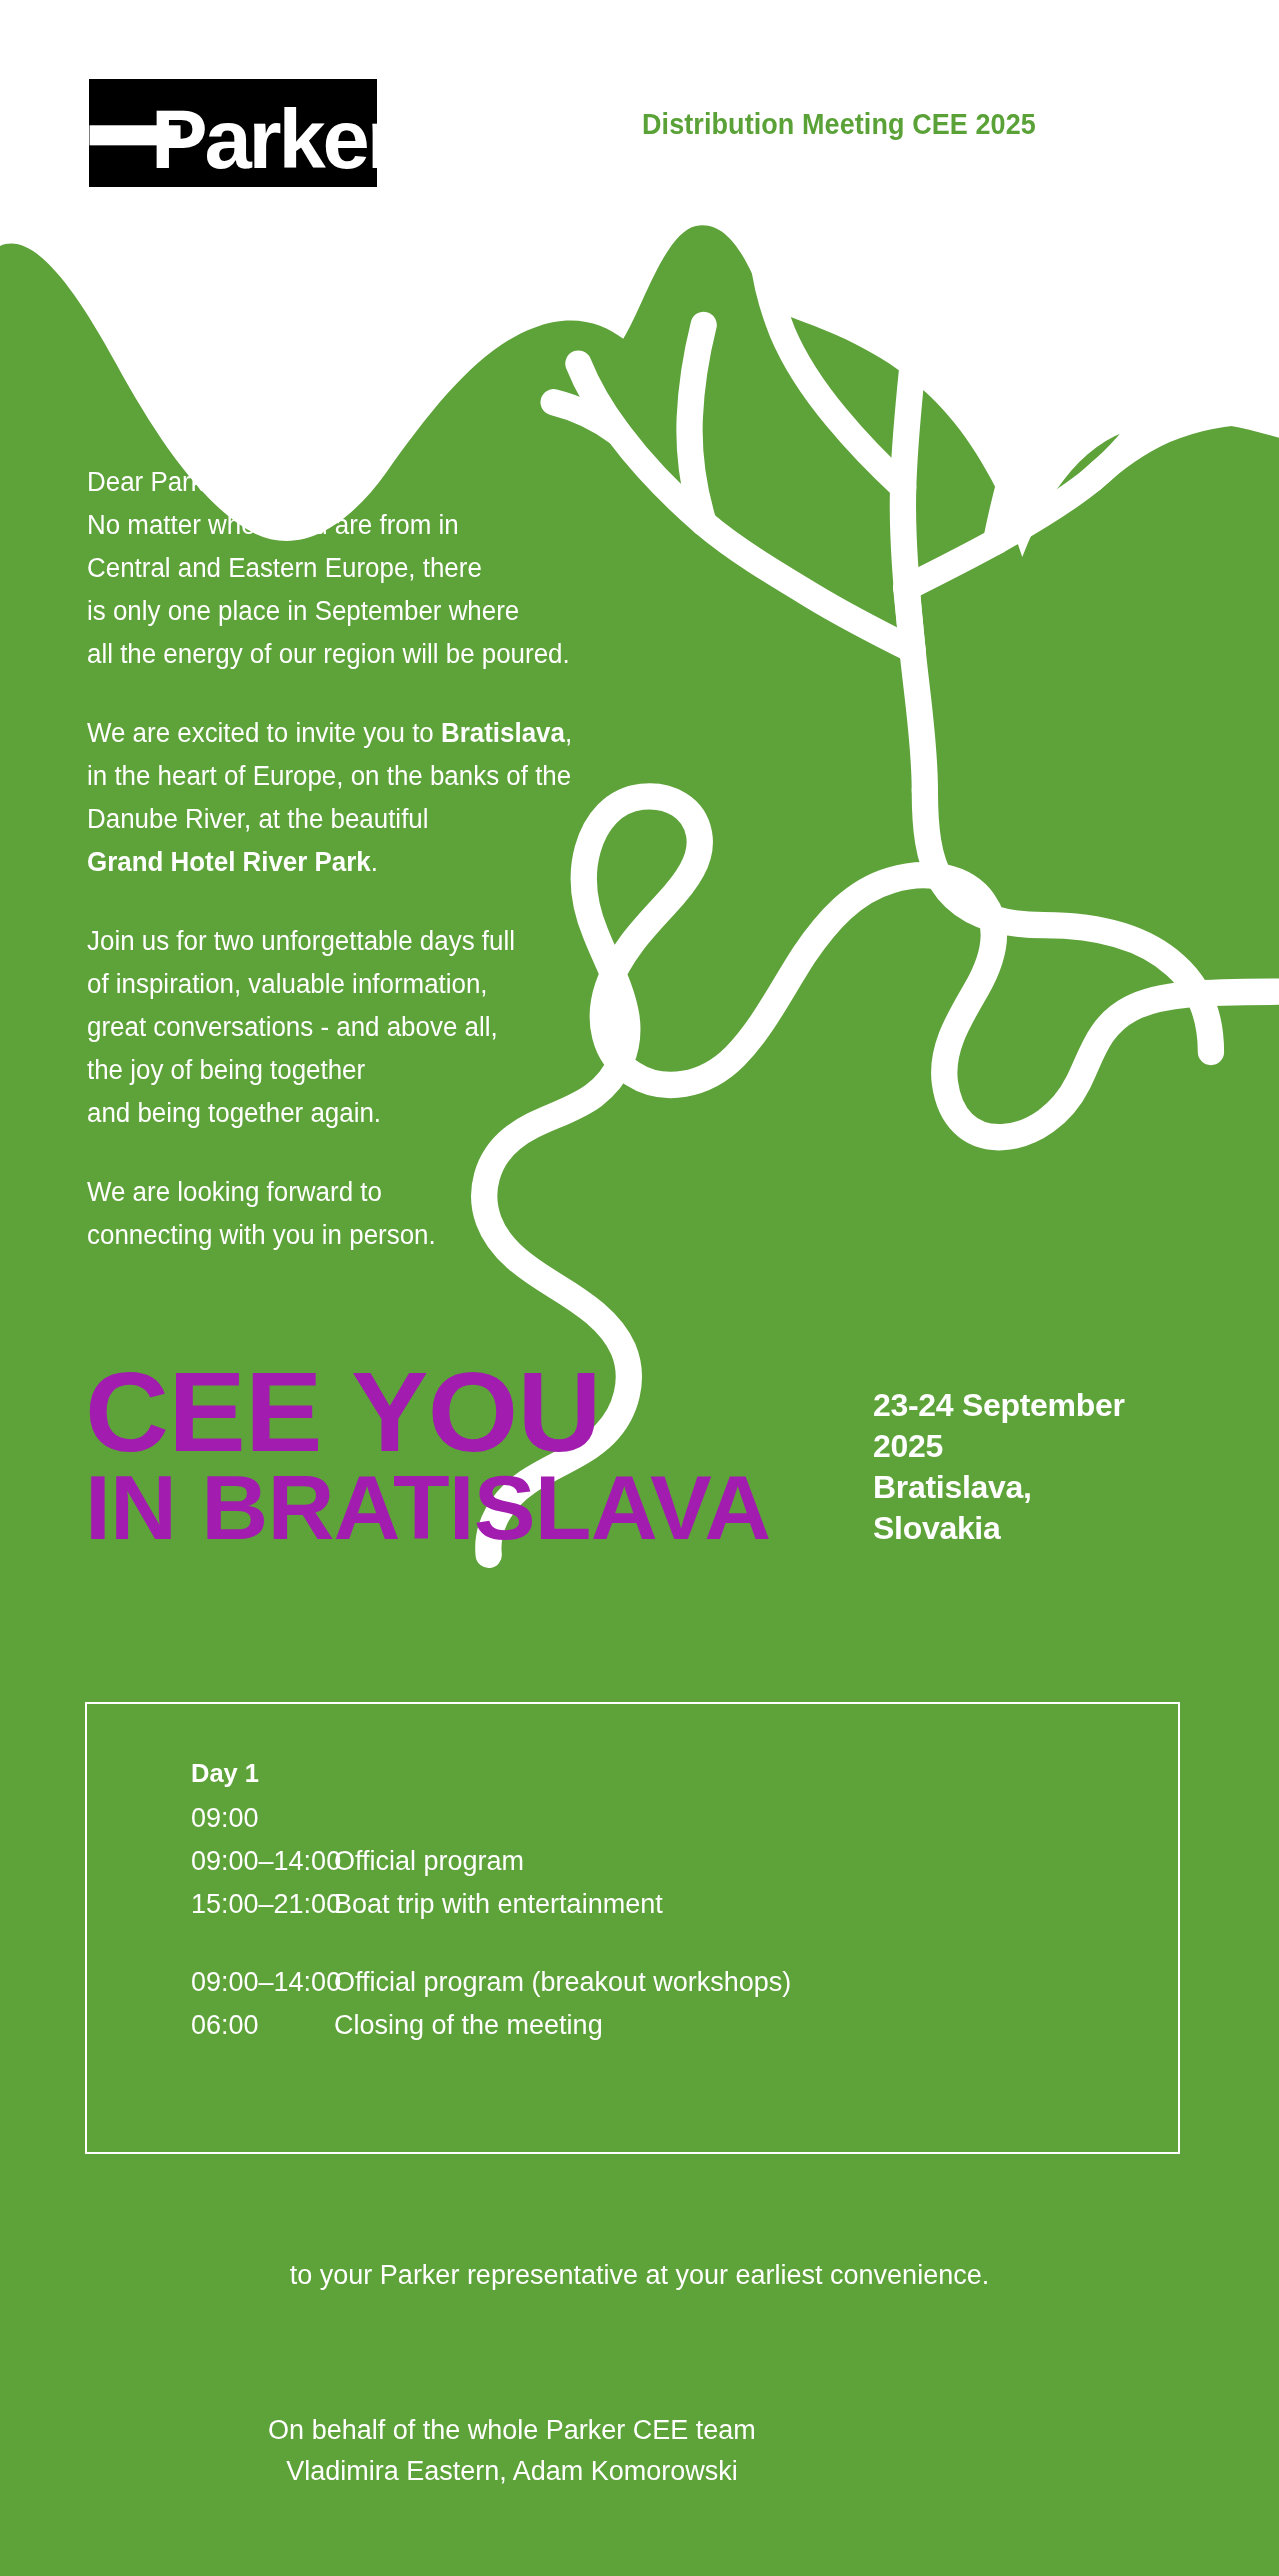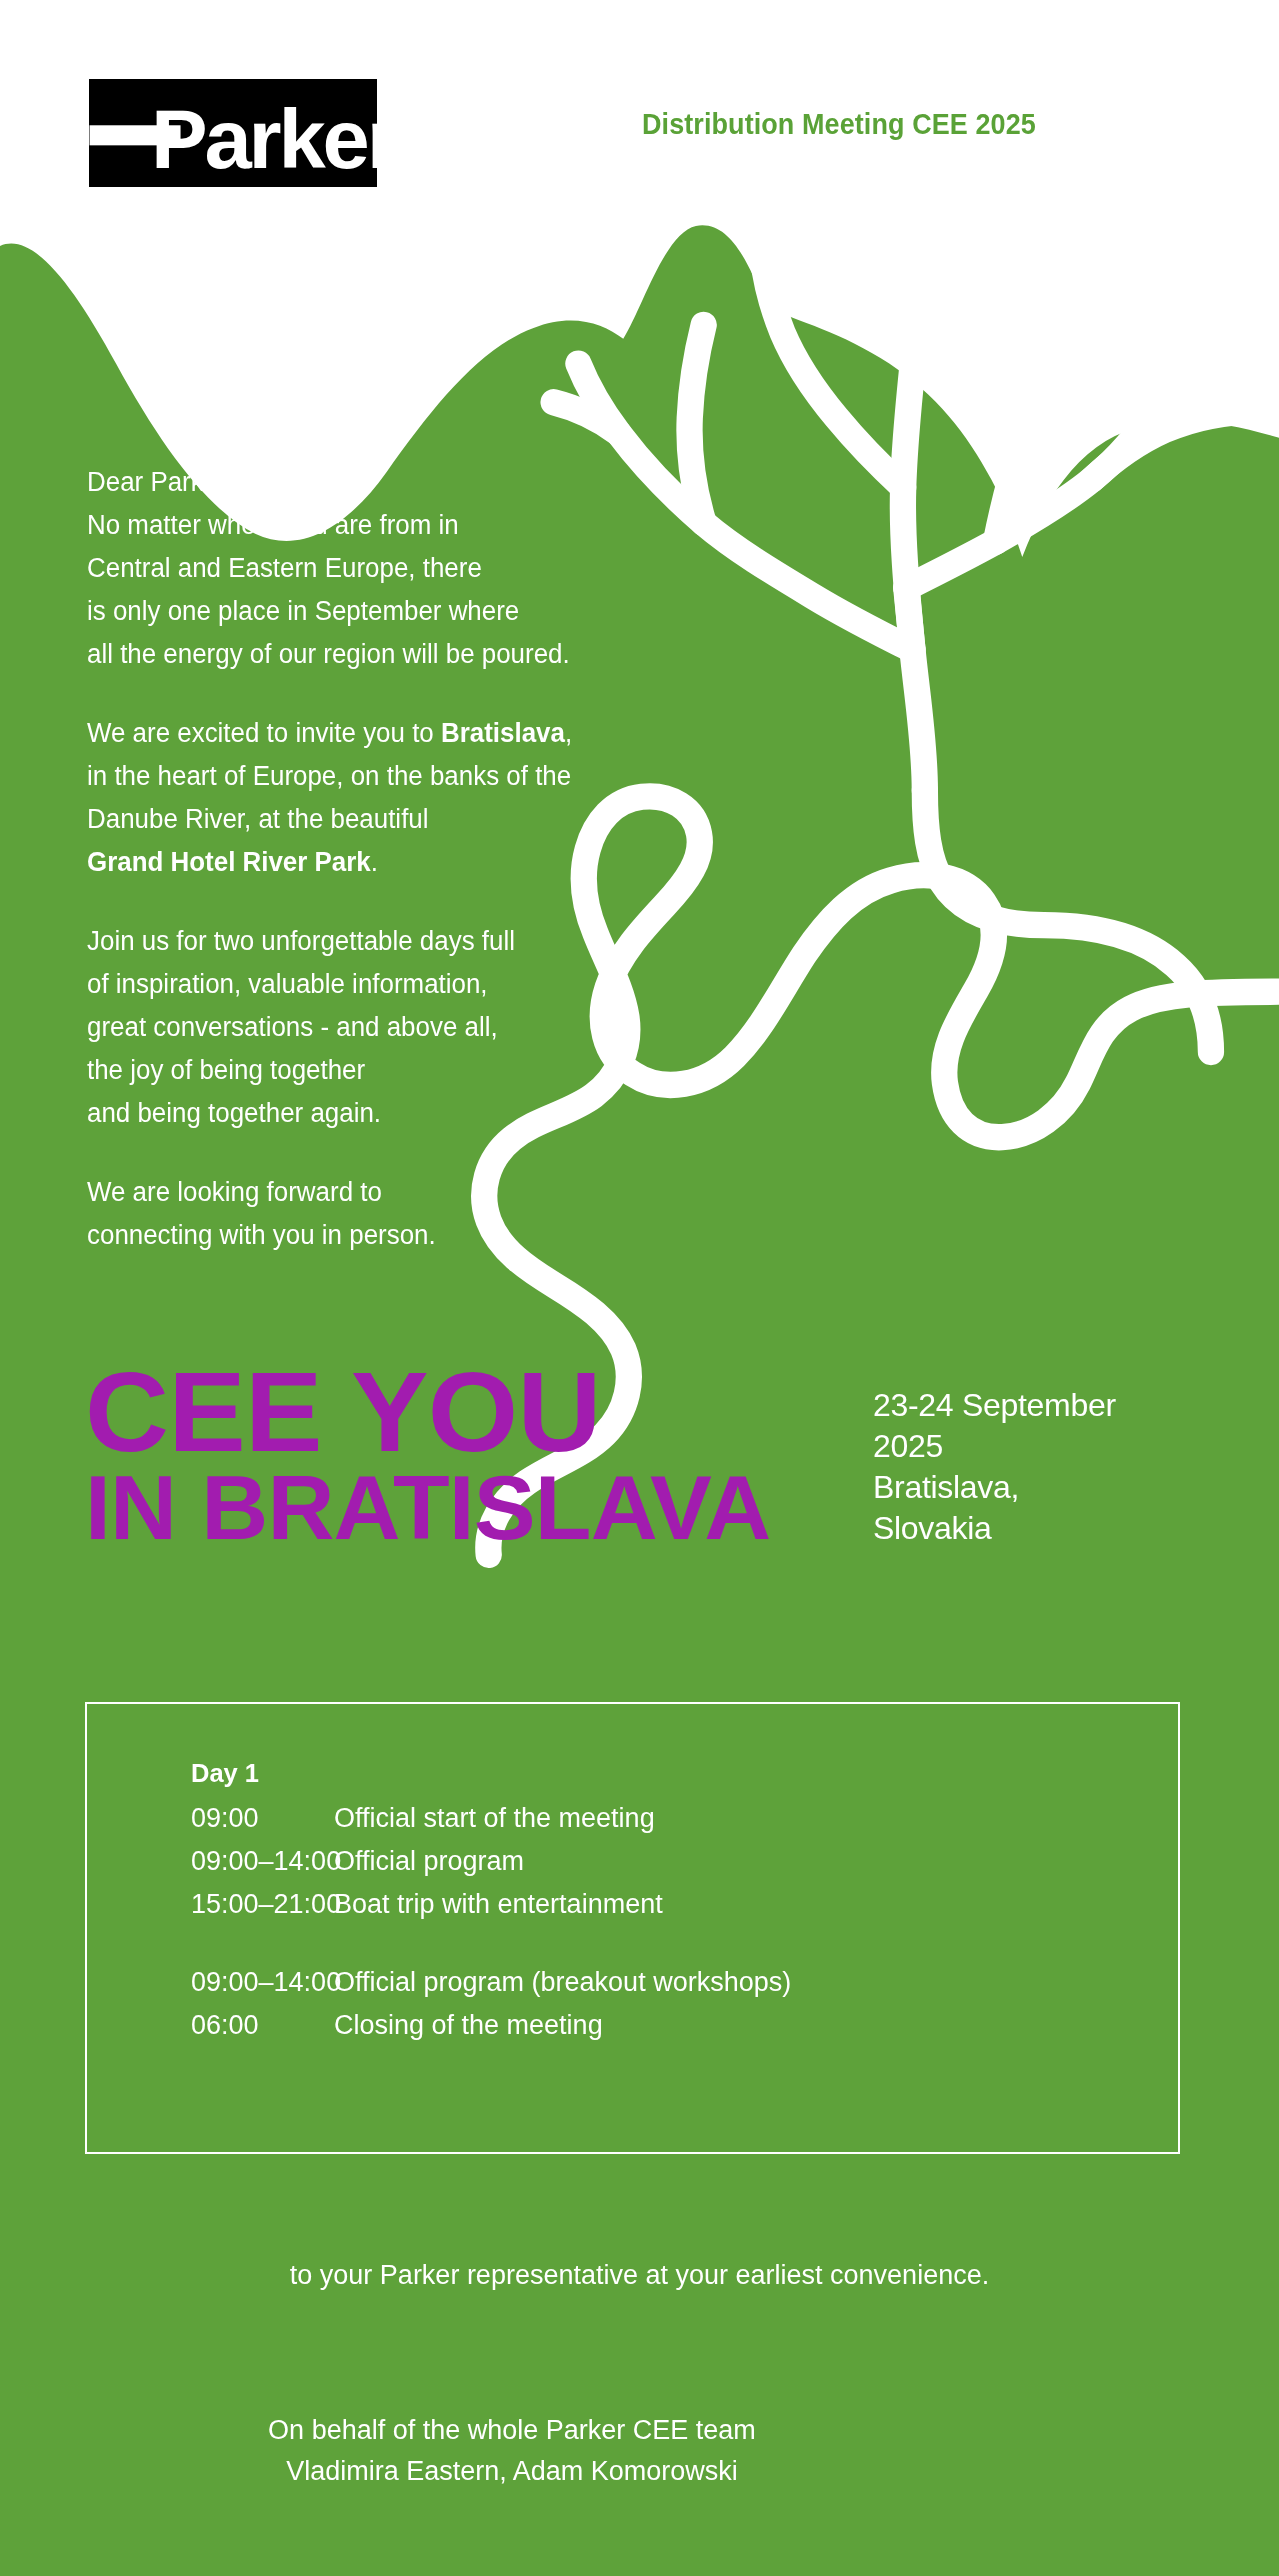--- a/index.html
+++ b/index.html
@@ -90,21 +90,21 @@
     transform:scaleX(1.02);
     transform-origin:left top;
   }
   
   .when{
     position:absolute;
     left:873px; top:1385px;
     z-index:7;
     color:#ffffff;
     font-family:"Liberation Sans", sans-serif;
-    font-weight:normal;
+    font-weight:bold;
     font-size:32px;
     line-height:41px;
     letter-spacing:-0.3px;
   }
   .when span{display:block;}
   
   .schedule{
     position:absolute;
     left:85px; top:1702px;
     width:1095px;
@@ -307,21 +307,20 @@
     <span>Slovakia</span>
   </div>
 
   <div class="schedule">
     <div class="sched-inner">
 
       <div class="day-title">Day 1</div>
 
       <div class="sched-row">
         <span class="sched-time">09:00</span>
-        <span class="sched-desc">Official start of the meeting</span>
       </div>
       <div class="sched-row">
         <span class="sched-time">09:00–14:00</span>
         <span class="sched-desc">Official program</span>
       </div>
       <div class="sched-row">
         <span class="sched-time">15:00–21:00</span>
         <span class="sched-desc">Boat trip with entertainment</span>
       </div>
 

